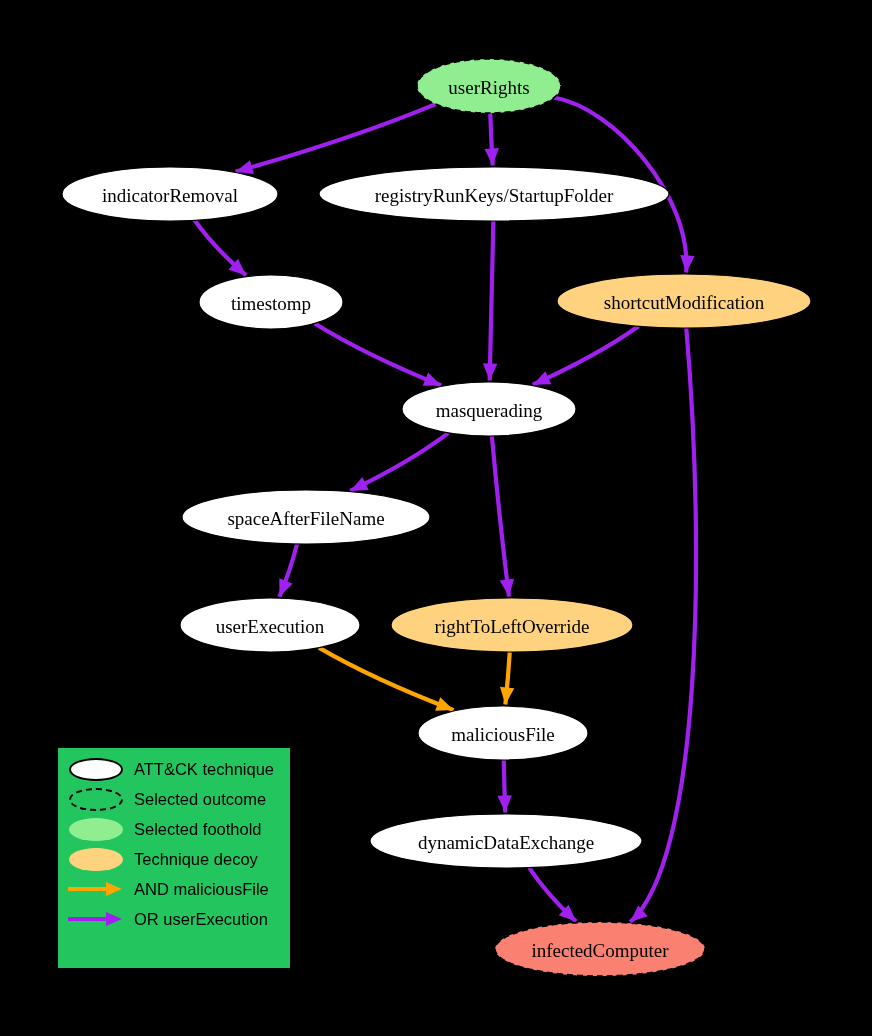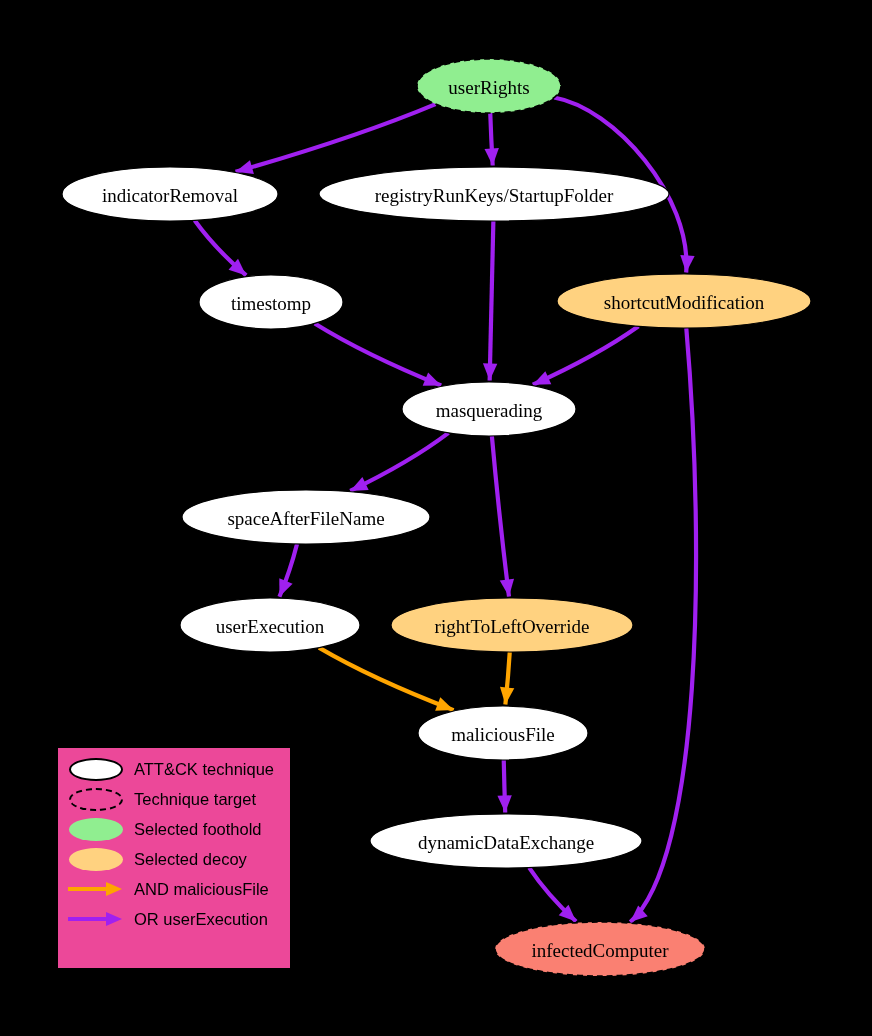--- a/index.html
+++ b/index.html
@@ -47,21 +47,21 @@
   .edge-head {
     stroke: none;
   }
   
   #legend {
     position: absolute;
     left: 57px;
     top: 747px;
     width: 234px;
     height: 222px;
-    background: #ec4899;
+    background: #22c55e;
     border: 1.5px solid #000000;
     box-sizing: border-box;
     padding: 6px 0 0 0;
   }
   .legend-row {
     display: flex;
     align-items: center;
     height: 30px;
     padding-left: 8px;
   }
@@ -212,33 +212,33 @@
       <div class="legend-row">
         <div class="legend-key">
           <div class="legend-ellipse" style="background: rgb(255, 255, 255);"></div>
         </div>
         <div class="legend-text">ATT&amp;CK technique</div>
       </div>
       <div class="legend-row">
         <div class="legend-key">
           <div class="legend-ellipse dashed" style="background: transparent;"></div>
         </div>
-        <div class="legend-text">Technique target</div>
+        <div class="legend-text">Selected outcome</div>
       </div>
       <div class="legend-row">
         <div class="legend-key">
           <div class="legend-ellipse solidfill" style="background: rgb(144, 238, 144);"></div>
         </div>
         <div class="legend-text">Selected foothold</div>
       </div>
       <div class="legend-row">
         <div class="legend-key">
           <div class="legend-ellipse solidfill" style="background: rgb(255, 210, 128);"></div>
         </div>
-        <div class="legend-text">Selected decoy</div>
+        <div class="legend-text">Technique decoy</div>
       </div>
       <div class="legend-row">
         <div class="legend-key">
           <div class="legend-arrow" style="color: rgb(255, 165, 0);">
             <div class="shaft" style="background: rgb(255, 165, 0);"></div>
             <div class="head"></div>
           </div>
         </div>
         <div class="legend-text">AND maliciousFile</div>
       </div>

